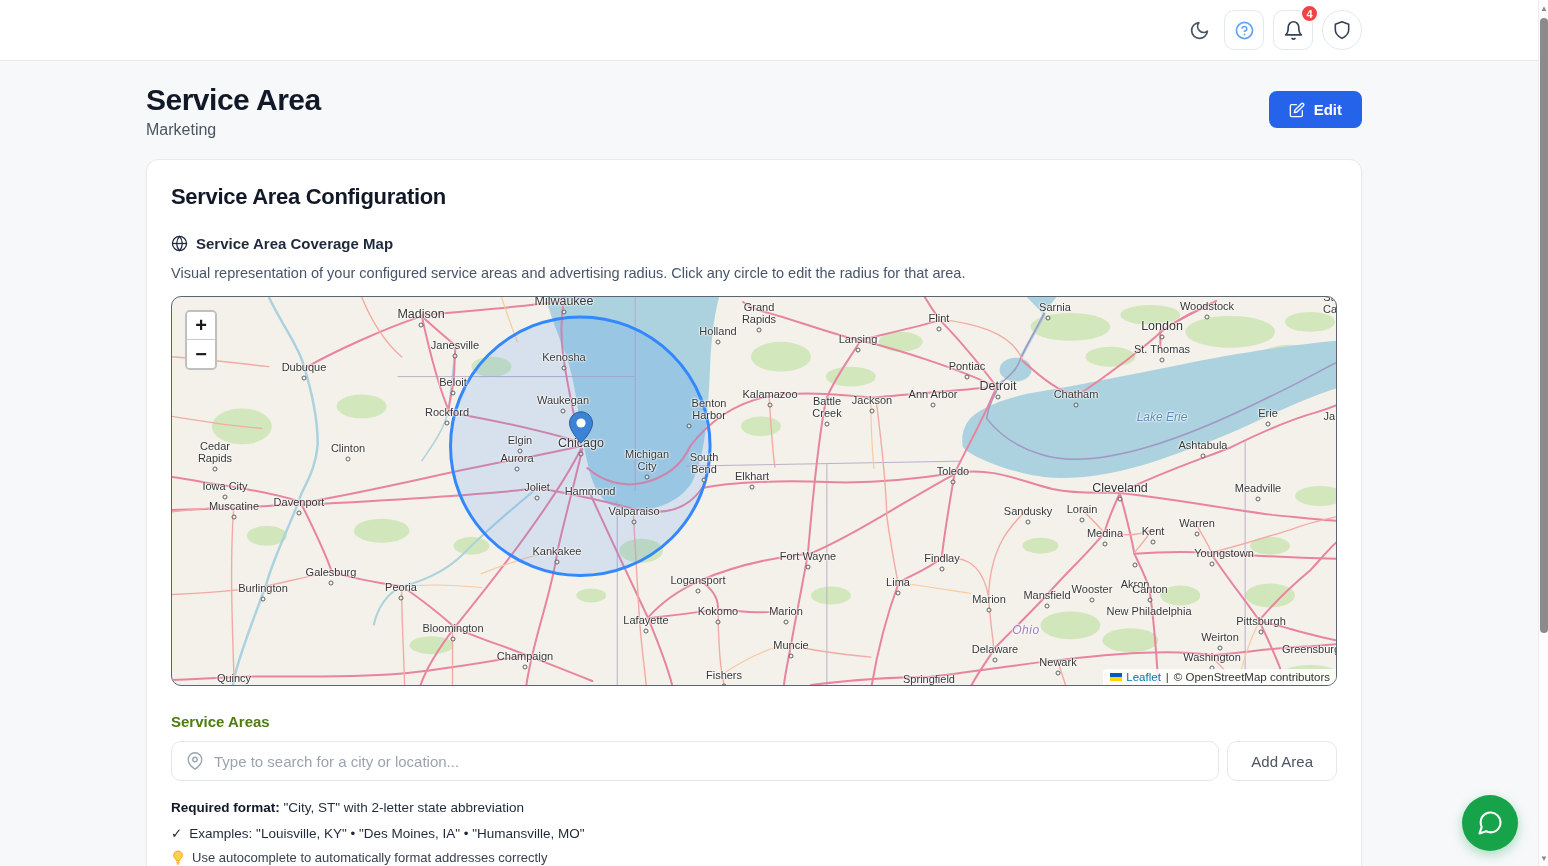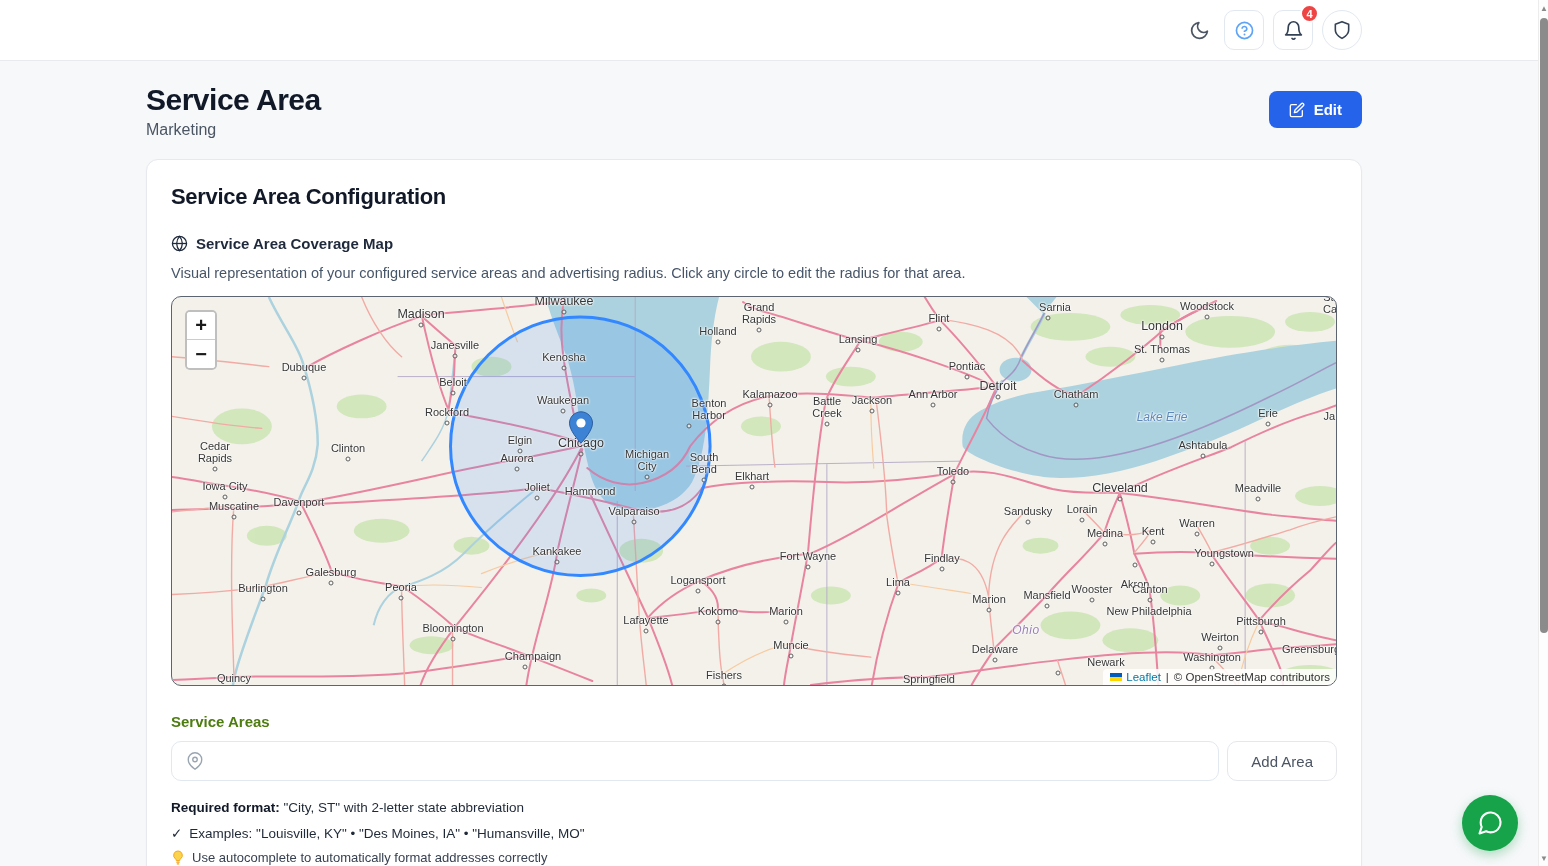--- a/index.html
+++ b/index.html
@@ -432,23 +432,23 @@
           <span class="mlabel st" style="left: 854px; top: 334px; font-size: 12px;">Ohio</span>
           <span class="mlabel" style="left: 1089px; top: 324px;">Pittsburgh</span>
           <i class="mdot" style="left: 1089px; top: 335px;"></i>
           <span class="mlabel" style="left: 1048px; top: 340px;">Weirton</span>
           <i class="mdot" style="left: 1048px; top: 351px;"></i>
           <span class="mlabel" style="left: 619px; top: 348px;">Muncie</span>
           <i class="mdot" style="left: 619px; top: 359px;"></i>
           <span class="mlabel" style="left: 823px; top: 352px;">Delaware</span>
           <i class="mdot" style="left: 823px; top: 363px;"></i>
           <span class="mlabel" style="left: 1139px; top: 352px;">Greensburg</span>
-          <span class="mlabel" style="left: 353px; top: 359px; margin-left: 8px;">Champaign</span>
+          <span class="mlabel" style="left: 353px; top: 359px;">Champaign</span>
           <i class="mdot" style="left: 353px; top: 370px;"></i>
-          <span class="mlabel" style="left: 934px; top: 365px;">Newark</span>
+          <span class="mlabel" style="left: 886px; top: 365px;">Newark</span>
           <i class="mdot" style="left: 886px; top: 376px;"></i>
           <span class="mlabel" style="left: 1040px; top: 360px;">Washington</span>
           <i class="mdot" style="left: 1040px; top: 371px;"></i>
           <span class="mlabel" style="left: 62px; top: 381px;">Quincy</span>
           <span class="mlabel" style="left: 552px; top: 378px;">Fishers</span>
           <i class="mdot" style="left: 552px; top: 389px;"></i>
           <span class="mlabel" style="left: 757px; top: 382px;">Springfield</span>
         </div>
 
       <svg class="marker-layer" style="left:396px; top:114px; z-index:15;" width="26" height="34" viewBox="0 0 25 34">
@@ -469,20 +469,21 @@
       </div>
     </div>
 
     <div class="sa-label">Service Areas</div>
     <div class="sa-row">
       <div class="search-box">
         <svg width="18" height="18" viewBox="0 0 24 24">
           <path d="M21 10c0 7-9 13-9 13s-9-6-9-13a9 9 0 0 1 18 0z" fill="none" stroke="#9aa5b1" stroke-width="1.8"></path>
           <circle cx="12" cy="10" r="3" fill="none" stroke="#9aa5b1" stroke-width="1.8"></circle>
         </svg>
+        <input type="text" placeholder="Type to search for a city or location..." style="">
       </div>
       <button class="add-area-btn">Add Area</button>
     </div>
 
     <p class="fmt-line"><b>Required format:</b><span> "City, ST" with 2-letter state abbreviation</span></p>
     <p class="ex-line">
       <span>✓</span>
       <span>Examples: "Louisville, KY" • "Des Moines, IA" • "Humansville, MO"</span>
     </p>
     <p class="tip-line">

